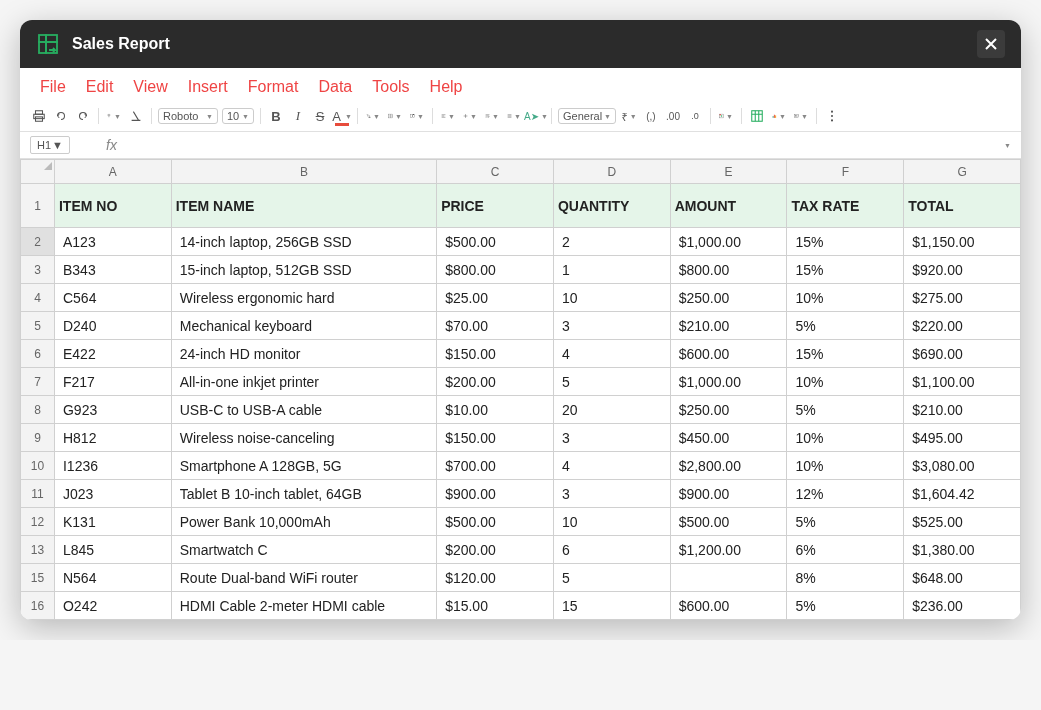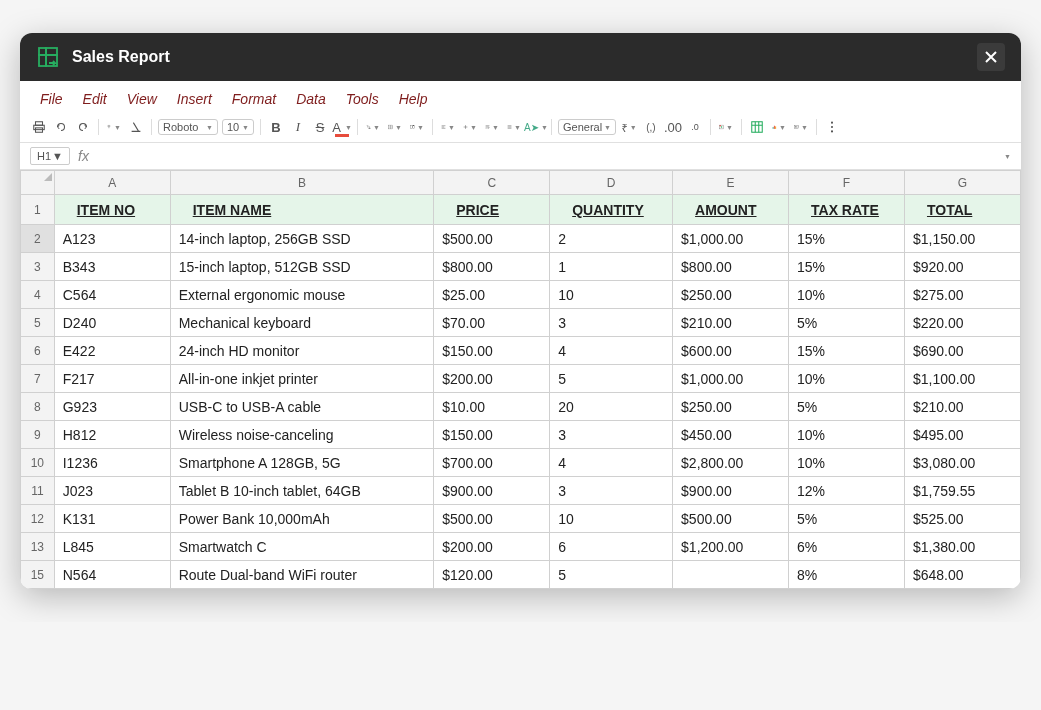--- a/index.html
+++ b/index.html
@@ -1,54 +1,54 @@
 <!DOCTYPE html>
 <html><head>
 <meta charset="utf-8">
 <style>
 * { box-sizing: border-box; margin: 0; padding: 0; }
 body { font-family: -apple-system, Arial, sans-serif; background: #f5f5f5; padding: 20px; }
-.window { width: 1001px; background: #fff; border-radius: 12px; overflow: hidden; box-shadow: 0 8px 32px rgba(0,0,0,0.25); margin: 13px auto; }
+.window { width: 1001px; background: #fff; border-radius: 12px; overflow: hidden; box-shadow: 0 8px 32px rgba(0,0,0,0.25); margin: 0 auto; }
 .titlebar { background: #2b2b2b; color: #fff; display: flex; align-items: center; padding: 10px 16px; }
 .app-icon { width: 24px; height: 24px; margin-right: 12px; display: flex; align-items: center; justify-content: center; }
 .app-icon svg { width: 24px; height: 24px; }
 .title { font-size: 16px; font-weight: 600; flex: 1; }
 .close-btn { width: 28px; height: 28px; display: flex; align-items: center; justify-content: center; border-radius: 4px; cursor: pointer; background: rgba(255,255,255,0.08); }
 .close-btn svg { width: 14px; height: 14px; stroke: #fff; stroke-width: 2; }
-.menubar { display: flex; padding: 6px 10px 4px; font-size: 14px; color: #7f1d1d; font-style: italic; }
+.menubar { display: flex; padding: 6px 10px 4px; font-size: 16px; color: #ef4444; }
 .menubar span { padding: 4px 10px; cursor: pointer; }
 .toolbar { display: flex; align-items: center; padding: 3px 10px 6px; gap: 4px; border-bottom: 1px solid #e0e0e0; font-size: 11px; color: #555; flex-wrap: nowrap; }
 .toolbar .tbtn { width: 18px; height: 18px; display: flex; align-items: center; justify-content: center; cursor: pointer; }
 .toolbar .sep { width: 1px; height: 16px; background: #ddd; margin: 0 2px; }
 .toolbar .dd { display: flex; align-items: center; gap: 2px; padding: 0 2px; }
 .toolbar .dd-caret { font-size: 7px; color: #888; }
 .toolbar svg { width: 14px; height: 14px; }
 .font-select { display: flex; align-items: center; border: 1px solid #ccc; border-radius: 3px; padding: 1px 4px; font-size: 11px; min-width: 60px; }
 .size-select { display: flex; align-items: center; border: 1px solid #ccc; border-radius: 3px; padding: 1px 4px; font-size: 11px; width: 32px; justify-content: space-between; }
 .format-select { display: flex; align-items: center; border: 1px solid #ccc; border-radius: 3px; padding: 1px 4px; font-size: 11px; min-width: 58px; justify-content: space-between; }
 .bold-btn { font-weight: bold; font-size: 13px; }
 .italic-btn { font-style: italic; font-size: 13px; font-family: serif; }
 .strike-btn { text-decoration: line-through; font-size: 13px; }
 .textcolor-btn { font-size: 13px; position: relative; }
 .textcolor-underline { position: absolute; bottom: -1px; left: 2px; right: 2px; height: 3px; background: #e74c3c; }
-.namebox-row { display: flex; align-items: center; padding: 4px 10px; border-bottom: 1px solid #e0e0e0; font-size: 11px; color: #555; }
+.namebox-row { display: flex; align-items: center; padding: 4px 10px; border-bottom: 1px solid #e0e0e0; font-size: 11px; color: #555; gap: 28px; }
 .namebox { border: 1px solid #ccc; padding: 2px 6px; border-radius: 2px; width: 40px; display: flex; justify-content: space-between; align-items: center; }
 .fx-label { margin-left: 8px; font-style: italic; color: #888; font-size: 14px; }
 .formula-input { flex: 1; margin-left: 6px; }
 .formula-caret { font-size: 7px; color: #888; }
 .sheet { overflow: auto; }
 .grid { border-collapse: collapse; width: 100%; font-size: 14px; }
 .grid th, .grid td { border: 1px solid #d0d0d0; padding: 0; text-align: left; }
 .grid .colhdr { background: #f3f3f3; color: #666; font-weight: normal; text-align: center; font-size: 12px; height: 24px; }
 .grid .rowhdr { background: #f3f3f3; color: #666; font-weight: normal; text-align: center; width: 32px; font-size: 12px; }
 .grid .corner { background: #f3f3f3; width: 32px; }
 .grid .corner-inner { width: 100%; height: 100%; position: relative; }
 .grid .corner-inner::after { content: ""; position: absolute; right: 2px; bottom: 2px; width: 0; height: 0; border-style: solid; border-width: 0 0 8px 8px; border-color: transparent transparent #bbb transparent; }
 .grid .datarow td { height: 28px; padding: 4px 8px; color: #222; }
-.grid .hdrrow td { background: #e5f5e9; font-weight: 600; color: #222; height: 30px; padding: 4px 22px; text-decoration: underline; }
+.grid .hdrrow td { background: #e5f5e9; font-weight: 600; color: #222; height: 44px; padding: 4px 4px; }
 .grid .rowhdr.sel { background: #e0e0e0; }
 .col-a { width: 110px; }
 .col-b { width: 250px; }
 .col-c { width: 110px; }
 .col-d { width: 110px; }
 .col-e { width: 110px; }
 .col-f { width: 110px; }
 .col-g { width: 110px; }
 </style>
 </head>
@@ -197,21 +197,21 @@
         <span class="dd-caret">▼</span>
       </div>
     <div class="tbtn dd">
         <span>₹</span>
         <span class="dd-caret">▼</span>
       </div>
     <div class="tbtn">
         <span style="font-size:10px">(,)</span>
       </div>
     <div class="tbtn">
-        <span style="font-size:13px">.00</span>
+        <span style="font-size:10px">.00</span>
       </div>
     <div class="tbtn">
         <span style="font-size:9px">.0</span>
       </div>
     <div class="sep"></div>
     <div class="tbtn dd">
         <svg viewBox="0 0 16 16">
           <rect x="2" y="2" width="12" height="12" fill="none" stroke="#555"></rect>
           <rect x="2" y="2" width="4" height="4" fill="#e74c3c"></rect>
           <rect x="6" y="6" width="4" height="4" fill="#27ae60"></rect>
@@ -306,21 +306,21 @@
             <td>15-inch laptop, 512GB SSD</td>
             <td>$800.00</td>
             <td>1</td>
             <td>$800.00</td>
             <td>15%</td>
             <td>$920.00</td>
           </tr>
           <tr class="datarow">
             <th class="rowhdr">4</th>
             <td>C564</td>
-            <td>External ergonomic mouse</td>
+            <td>Wireless ergonomic hard</td>
             <td>$25.00</td>
             <td>10</td>
             <td>$250.00</td>
             <td>10%</td>
             <td>$275.00</td>
           </tr>
           <tr class="datarow">
             <th class="rowhdr">5</th>
             <td>D240</td>
             <td>Mechanical keyboard</td>
@@ -381,21 +381,21 @@
             <td>$3,080.00</td>
           </tr>
           <tr class="datarow">
             <th class="rowhdr">11</th>
             <td>J023</td>
             <td>Tablet B  10-inch tablet, 64GB</td>
             <td>$900.00</td>
             <td>3</td>
             <td>$900.00</td>
             <td>12%</td>
-            <td>$1,759.55</td>
+            <td>$1,604.42</td>
           </tr>
           <tr class="datarow">
             <th class="rowhdr">12</th>
             <td>K131</td>
             <td>Power Bank 10,000mAh</td>
             <td>$500.00</td>
             <td>10</td>
             <td>$500.00</td>
             <td>5%</td>
             <td>$525.00</td>
@@ -413,17 +413,27 @@
           <tr class="datarow">
             <th class="rowhdr">15</th>
             <td>N564</td>
             <td>Route  Dual-band WiFi router</td>
             <td>$120.00</td>
             <td>5</td>
             <td></td>
             <td>8%</td>
             <td>$648.00</td>
           </tr>
+          <tr class="datarow">
+            <th class="rowhdr">16</th>
+            <td>O242</td>
+            <td>HDMI Cable   2-meter HDMI cable</td>
+            <td>$15.00</td>
+            <td>15</td>
+            <td>$600.00</td>
+            <td>5%</td>
+            <td>$236.00</td>
+          </tr>
         </tbody>
     </table>
   </div>
 
 </div>
 
 </body></html>

